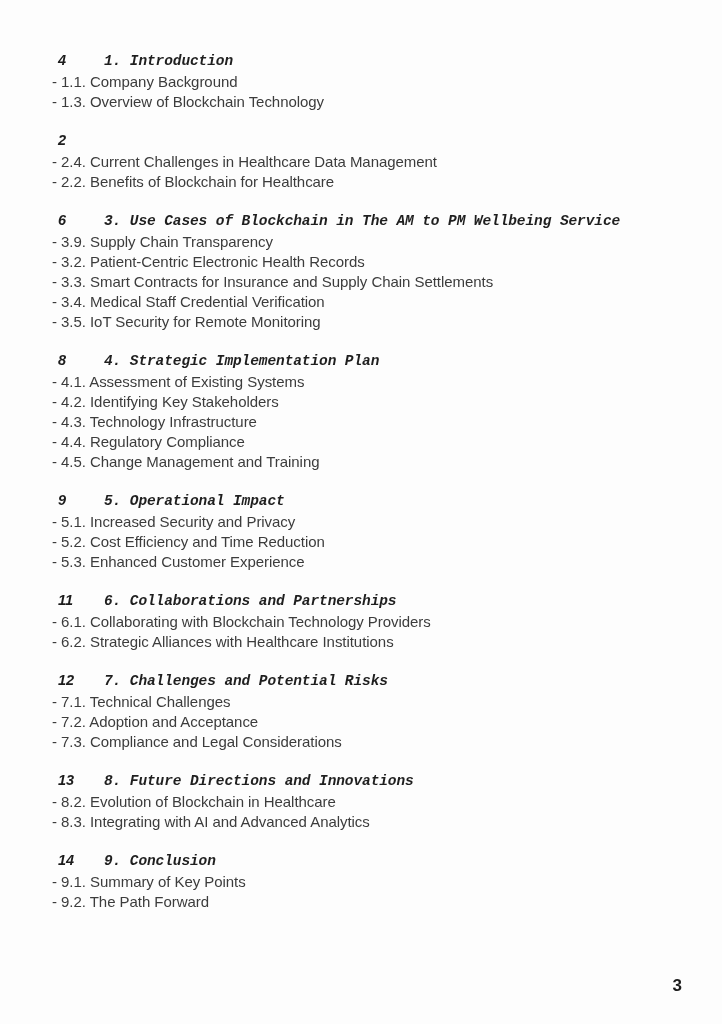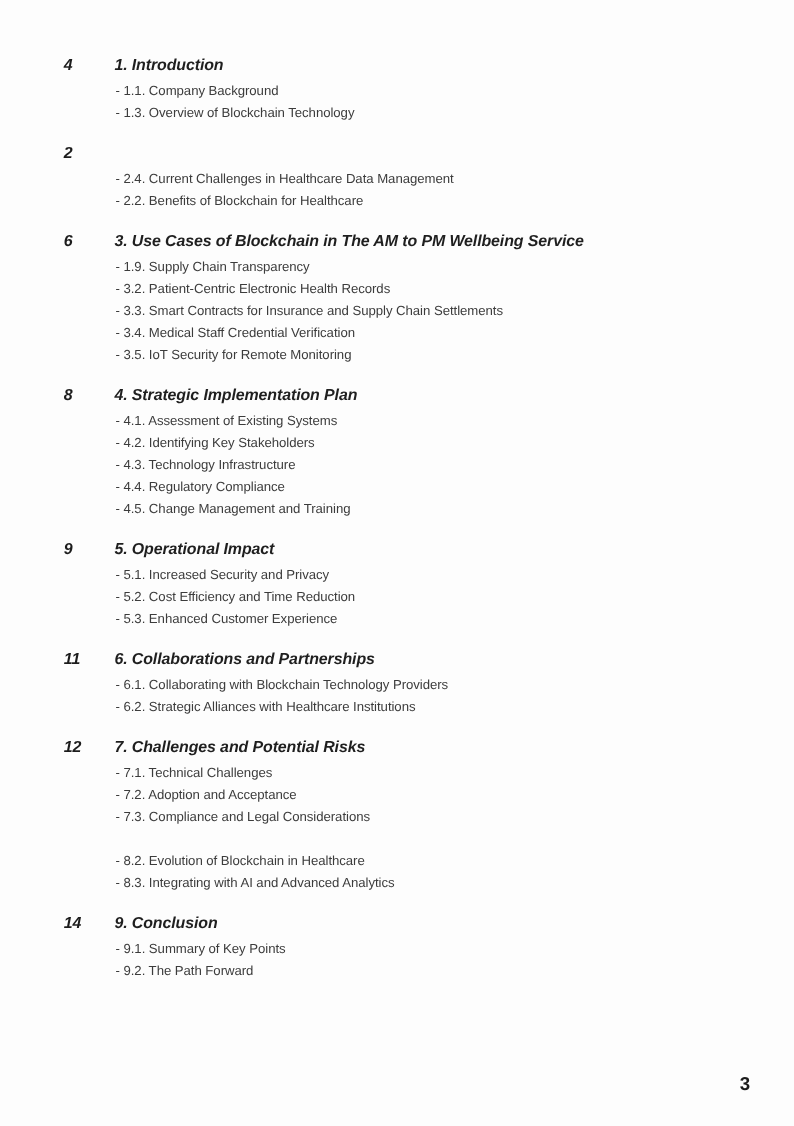--- a/index.html
+++ b/index.html
@@ -55,32 +55,33 @@
     letter-spacing: -0.1px;
   }
 
   .entry-title {
     font-size: 14.5px;
     font-weight: bold;
     font-style: italic;
     color: #1f1f1f;
     letter-spacing: -0.1px;
     white-space: nowrap;
+    font-family: Liberation Mono, monospace;
   }
 
   .sub-list {
     margin: 0;
     padding: 0;
     list-style: none;
   }
 
   .sub-item {
     height: 20px;
-    padding-left: 105px;
-    font-size: 12px;
+    padding-left: 52px;
+    font-size: 15px;
     color: #3c3c3c;
     letter-spacing: -0.05px;
     white-space: nowrap;
     line-height: 20px;
   }
 
   .folio {
     position: absolute;
     right: 40px;
     bottom: 28px;
@@ -113,21 +114,21 @@
           <li class="sub-item">- 2.4. Current Challenges in Healthcare Data Management</li>
           <li class="sub-item">- 2.2. Benefits of Blockchain for Healthcare</li>
         </ul>
       </div>
       <div class="toc-group">
         <div class="toc-entry">
           <span class="entry-page">6</span>
           <span class="entry-title">3. Use Cases of Blockchain in The AM to PM Wellbeing Service</span>
         </div>
         <ul class="sub-list">
-          <li class="sub-item">- 1.9. Supply Chain Transparency</li>
+          <li class="sub-item">- 3.9. Supply Chain Transparency</li>
           <li class="sub-item">- 3.2. Patient-Centric Electronic Health Records</li>
           <li class="sub-item">- 3.3. Smart Contracts for Insurance and Supply Chain Settlements</li>
           <li class="sub-item">- 3.4. Medical Staff Credential Verification</li>
           <li class="sub-item">- 3.5. IoT Security for Remote Monitoring</li>
         </ul>
       </div>
       <div class="toc-group">
         <div class="toc-entry">
           <span class="entry-page">8</span>
           <span class="entry-title">4. Strategic Implementation Plan</span>
@@ -166,20 +167,24 @@
           <span class="entry-page">12</span>
           <span class="entry-title">7. Challenges and Potential Risks</span>
         </div>
         <ul class="sub-list">
           <li class="sub-item">- 7.1. Technical Challenges</li>
           <li class="sub-item">- 7.2. Adoption and Acceptance</li>
           <li class="sub-item">- 7.3. Compliance and Legal Considerations</li>
         </ul>
       </div>
       <div class="toc-group">
+        <div class="toc-entry">
+          <span class="entry-page">13</span>
+          <span class="entry-title">8. Future Directions and Innovations</span>
+        </div>
         <ul class="sub-list">
           <li class="sub-item">- 8.2. Evolution of Blockchain in Healthcare</li>
           <li class="sub-item">- 8.3. Integrating with AI and Advanced Analytics</li>
         </ul>
       </div>
       <div class="toc-group">
         <div class="toc-entry">
           <span class="entry-page">14</span>
           <span class="entry-title">9. Conclusion</span>
         </div>

